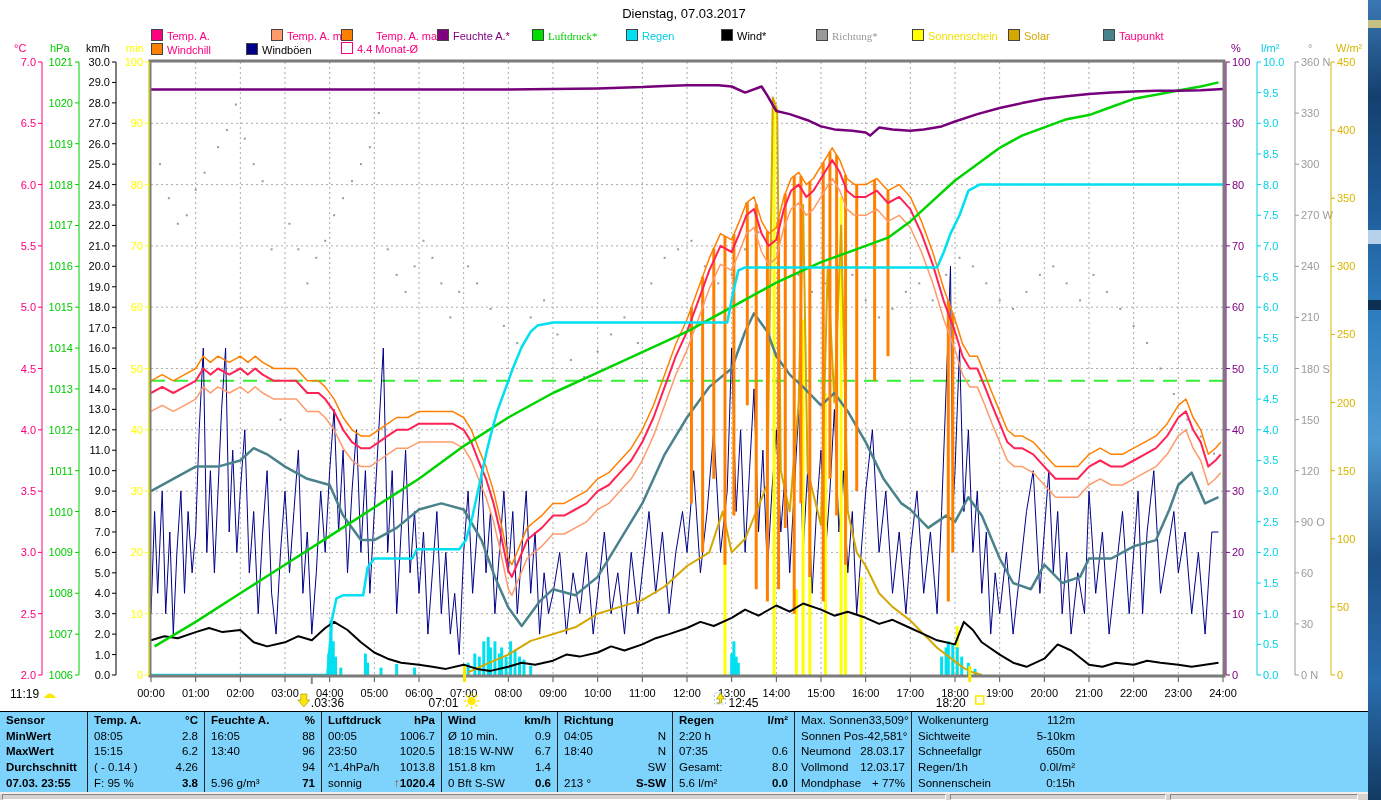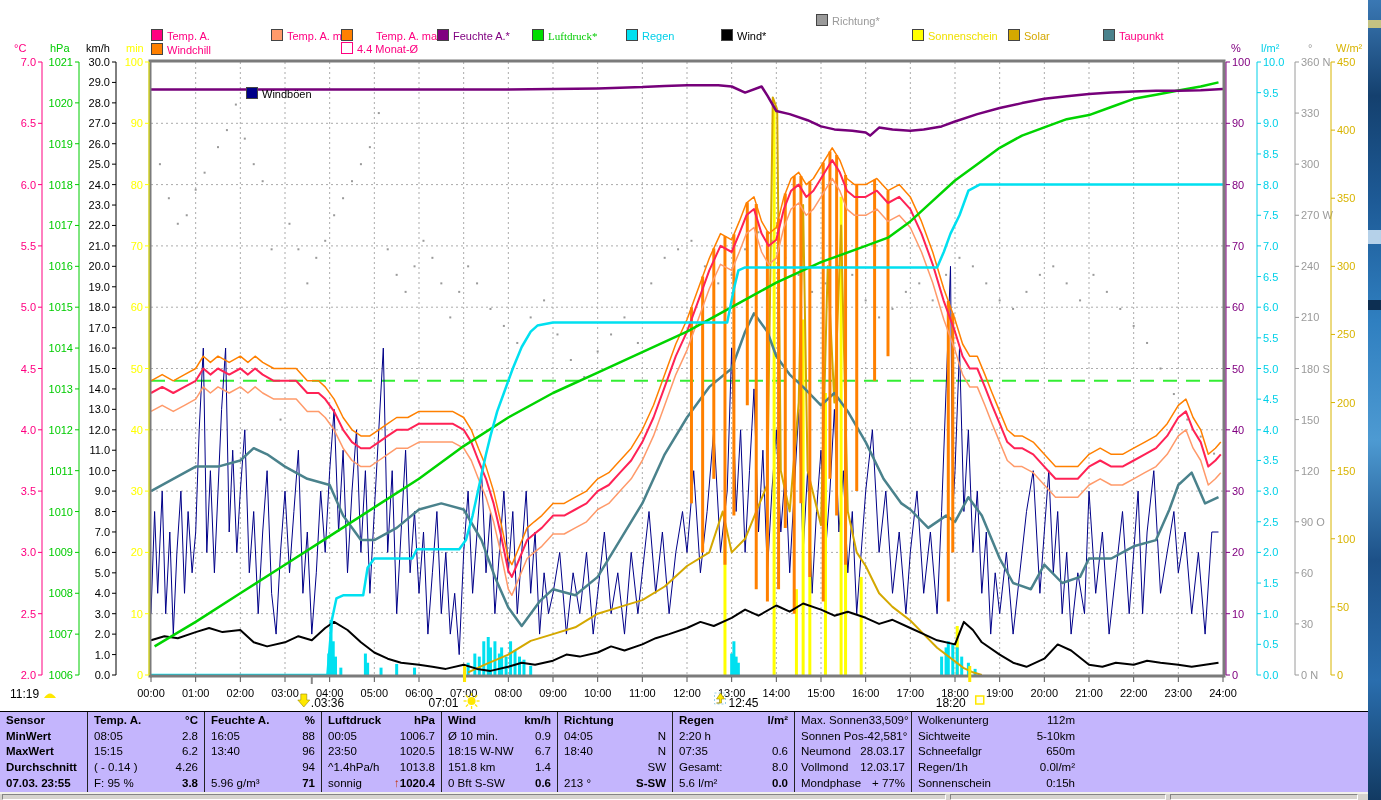--- a/index.html
+++ b/index.html
@@ -3,21 +3,21 @@
 <meta charset="utf-8">
 <style>
   html,body{margin:0;padding:0;background:#fff;width:1381px;height:800px;overflow:hidden;
             font-family:"Liberation Sans","DejaVu Sans",sans-serif;}
   #app-window{position:absolute;left:0;top:0;width:1368px;height:800px;background:#fff;}
   #page-title{position:absolute;left:0;top:6px;width:1368px;text-align:center;font-size:13px;color:#000;}
   .legend-item{position:absolute;height:12px;font-size:11px;white-space:nowrap;}
   .legend-item .sw{display:inline-block;width:10px;height:10px;vertical-align:-1px;border:1px solid #444;margin-right:4px;}
   .legend-item .sw.open{background:#fff;border:1px solid #ff0080;}
   #chart-svg{position:absolute;left:0;top:0;}
-  #stats-table{position:absolute;left:0;top:711px;width:1368px;height:80px;background:#c4b5fd;
+  #stats-table{position:absolute;left:0;top:711px;width:1368px;height:80px;background:#7dd3fc;
                border-top:1px solid #000;display:flex;font-size:11.5px;color:#000;}
   .tcol{height:100%;display:grid;grid-template-rows:repeat(5,15.8px);box-sizing:border-box;border-left:1px solid #222;}
   .tcol:first-child{border-left:none;}
   .trow{display:flex;justify-content:space-between;align-items:center;padding:0 6px;white-space:nowrap;overflow:hidden;}
   .trow .lft{text-align:left;}
   .trow .rgt{text-align:right;}
   .bold{font-weight:bold;}
   .arrow-up{color:#c03000;font-weight:bold;}
   #status-bar{position:absolute;left:0;top:792px;width:1368px;height:8px;background:#d6d3ce;border-top:2px solid #f2f0ec;box-sizing:border-box;display:flex;gap:4px;padding-left:2px;}
   .status-seg{height:100%;box-sizing:border-box;border:1px solid;border-color:#848484 #fff #fff #848484;background:#d6d3ce;}
@@ -612,34 +612,35 @@
         <line x1="471.56" y1="696" x2="471.56" y2="693" stroke="#ffe800" stroke-width="1.3"></line>
         <line x1="475.0955339059327" y1="697.4644660940672" x2="477.21685424949237" y2="695.3431457505076" stroke="#ffe800" stroke-width="1.3"></line>
       </g>
       <rect x="714.5" y="693" width="11" height="11" fill="none" stroke="#9ad0e8" stroke-width="1" stroke-dasharray="2,2"></rect>
       <path d="M716.5 703 h3 v-4 h-3 l4 -6 4 6 h-3 v4 z" fill="#ffe800" stroke="#998800" stroke-width="0.6"></path>
       <text x="728.5" y="707" fill="#000" text-anchor="start" font-size="12" font-family="&quot;Liberation Sans&quot;,&quot;DejaVu Sans&quot;,sans-serif">12:45</text>
       <line x1="969.7399999999999" y1="666" x2="969.7399999999999" y2="682" stroke="#ffe800" stroke-width="3"></line>
       <text x="965.7399999999999" y="707" fill="#000" text-anchor="end" font-size="12" font-family="&quot;Liberation Sans&quot;,&quot;DejaVu Sans&quot;,sans-serif">18:20</text>
       <rect x="975.7399999999999" y="696" width="8" height="8" fill="#fffef0" stroke="#ffe800" stroke-width="1.5"></rect>
     </svg>
+  <div id="page-title">Dienstag, 07.03.2017</div>
   <div id="legend">
       <div class="legend-item" style="left: 151px; top: 29px;"><span class="sw" style="background: rgb(255, 0, 128);"></span><span style="color: rgb(255, 0, 128);">Temp. A.</span></div>
       <div class="legend-item" style="left: 246px; top: 29px; padding-left: 25px;"><span class="sw" style="background: rgb(255, 154, 106);"></span><span style="color: rgb(255, 0, 128);">Temp. A. min</span></div>
       <div class="legend-item" style="left: 341px; top: 29px;"><span class="sw" style="background: rgb(255, 128, 0);"></span><span style="color: rgb(255, 0, 128); margin-left: 19px;">Temp. A. max</span></div>
       <div class="legend-item" style="left: 437px; top: 29px;"><span class="sw" style="background: rgb(128, 0, 128);"></span><span style="color: rgb(128, 0, 128);">Feuchte A.*</span></div>
       <div class="legend-item" style="left: 532px; top: 29px;"><span class="sw" style="background: rgb(0, 221, 0);"></span><span style="color: rgb(0, 204, 0); font-family: Liberation Serif, serif;">Luftdruck*</span></div>
       <div class="legend-item" style="left: 626px; top: 29px;"><span class="sw" style="background: rgb(0, 224, 240);"></span><span style="color: rgb(0, 208, 232);">Regen</span></div>
       <div class="legend-item" style="left: 721px; top: 29px;"><span class="sw" style="background: rgb(0, 0, 0);"></span><span style="color: rgb(0, 0, 0);">Wind*</span></div>
-      <div class="legend-item" style="left: 816px; top: 14px;"><span class="sw" style="background: rgb(154, 154, 154);"></span><span style="color: rgb(154, 154, 154);">Richtung*</span></div>
+      <div class="legend-item" style="left: 816px; top: 29px; font-family: Liberation Serif, serif;"><span class="sw" style="background: rgb(154, 154, 154);"></span><span style="color: rgb(154, 154, 154);">Richtung*</span></div>
       <div class="legend-item" style="left: 912px; top: 29px;"><span class="sw" style="background: rgb(255, 255, 0);"></span><span style="color: rgb(240, 224, 0);">Sonnenschein</span></div>
       <div class="legend-item" style="left: 1008px; top: 29px;"><span class="sw" style="background: rgb(212, 168, 0);"></span><span style="color: rgb(212, 168, 0);">Solar</span></div>
       <div class="legend-item" style="left: 1103px; top: 29px;"><span class="sw" style="background: rgb(74, 130, 140);"></span><span style="color: rgb(255, 0, 128);">Taupunkt</span></div>
       <div class="legend-item" style="left: 151px; top: 43px; text-align: right;"><span class="sw" style="background: rgb(255, 128, 0);"></span><span style="color: rgb(255, 0, 128);">Windchill</span></div>
-      <div class="legend-item" style="left: 246px; top: 43px; margin-top: 44px;"><span class="sw" style="background: rgb(0, 0, 136);"></span><span style="color: rgb(0, 0, 0);">Windböen</span></div>
+      <div class="legend-item" style="left: 246px; top: 43px;"><span class="sw" style="background: rgb(0, 0, 136);"></span><span style="color: rgb(0, 0, 0);">Windböen</span></div>
       <div class="legend-item" style="left: 341px; top: 42px;"><span class="sw open"></span><span style="color: rgb(255, 0, 128);">4.4 Monat-Ø</span></div>
     </div>
   <div id="stats-table">
       <div class="tcol" style="width: 87px;">
         <div class="trow">
           <span class="lft bold">Sensor</span>
           <span class="rgt"></span>
         </div>
         <div class="trow">
           <span class="lft bold">MinWert</span>

